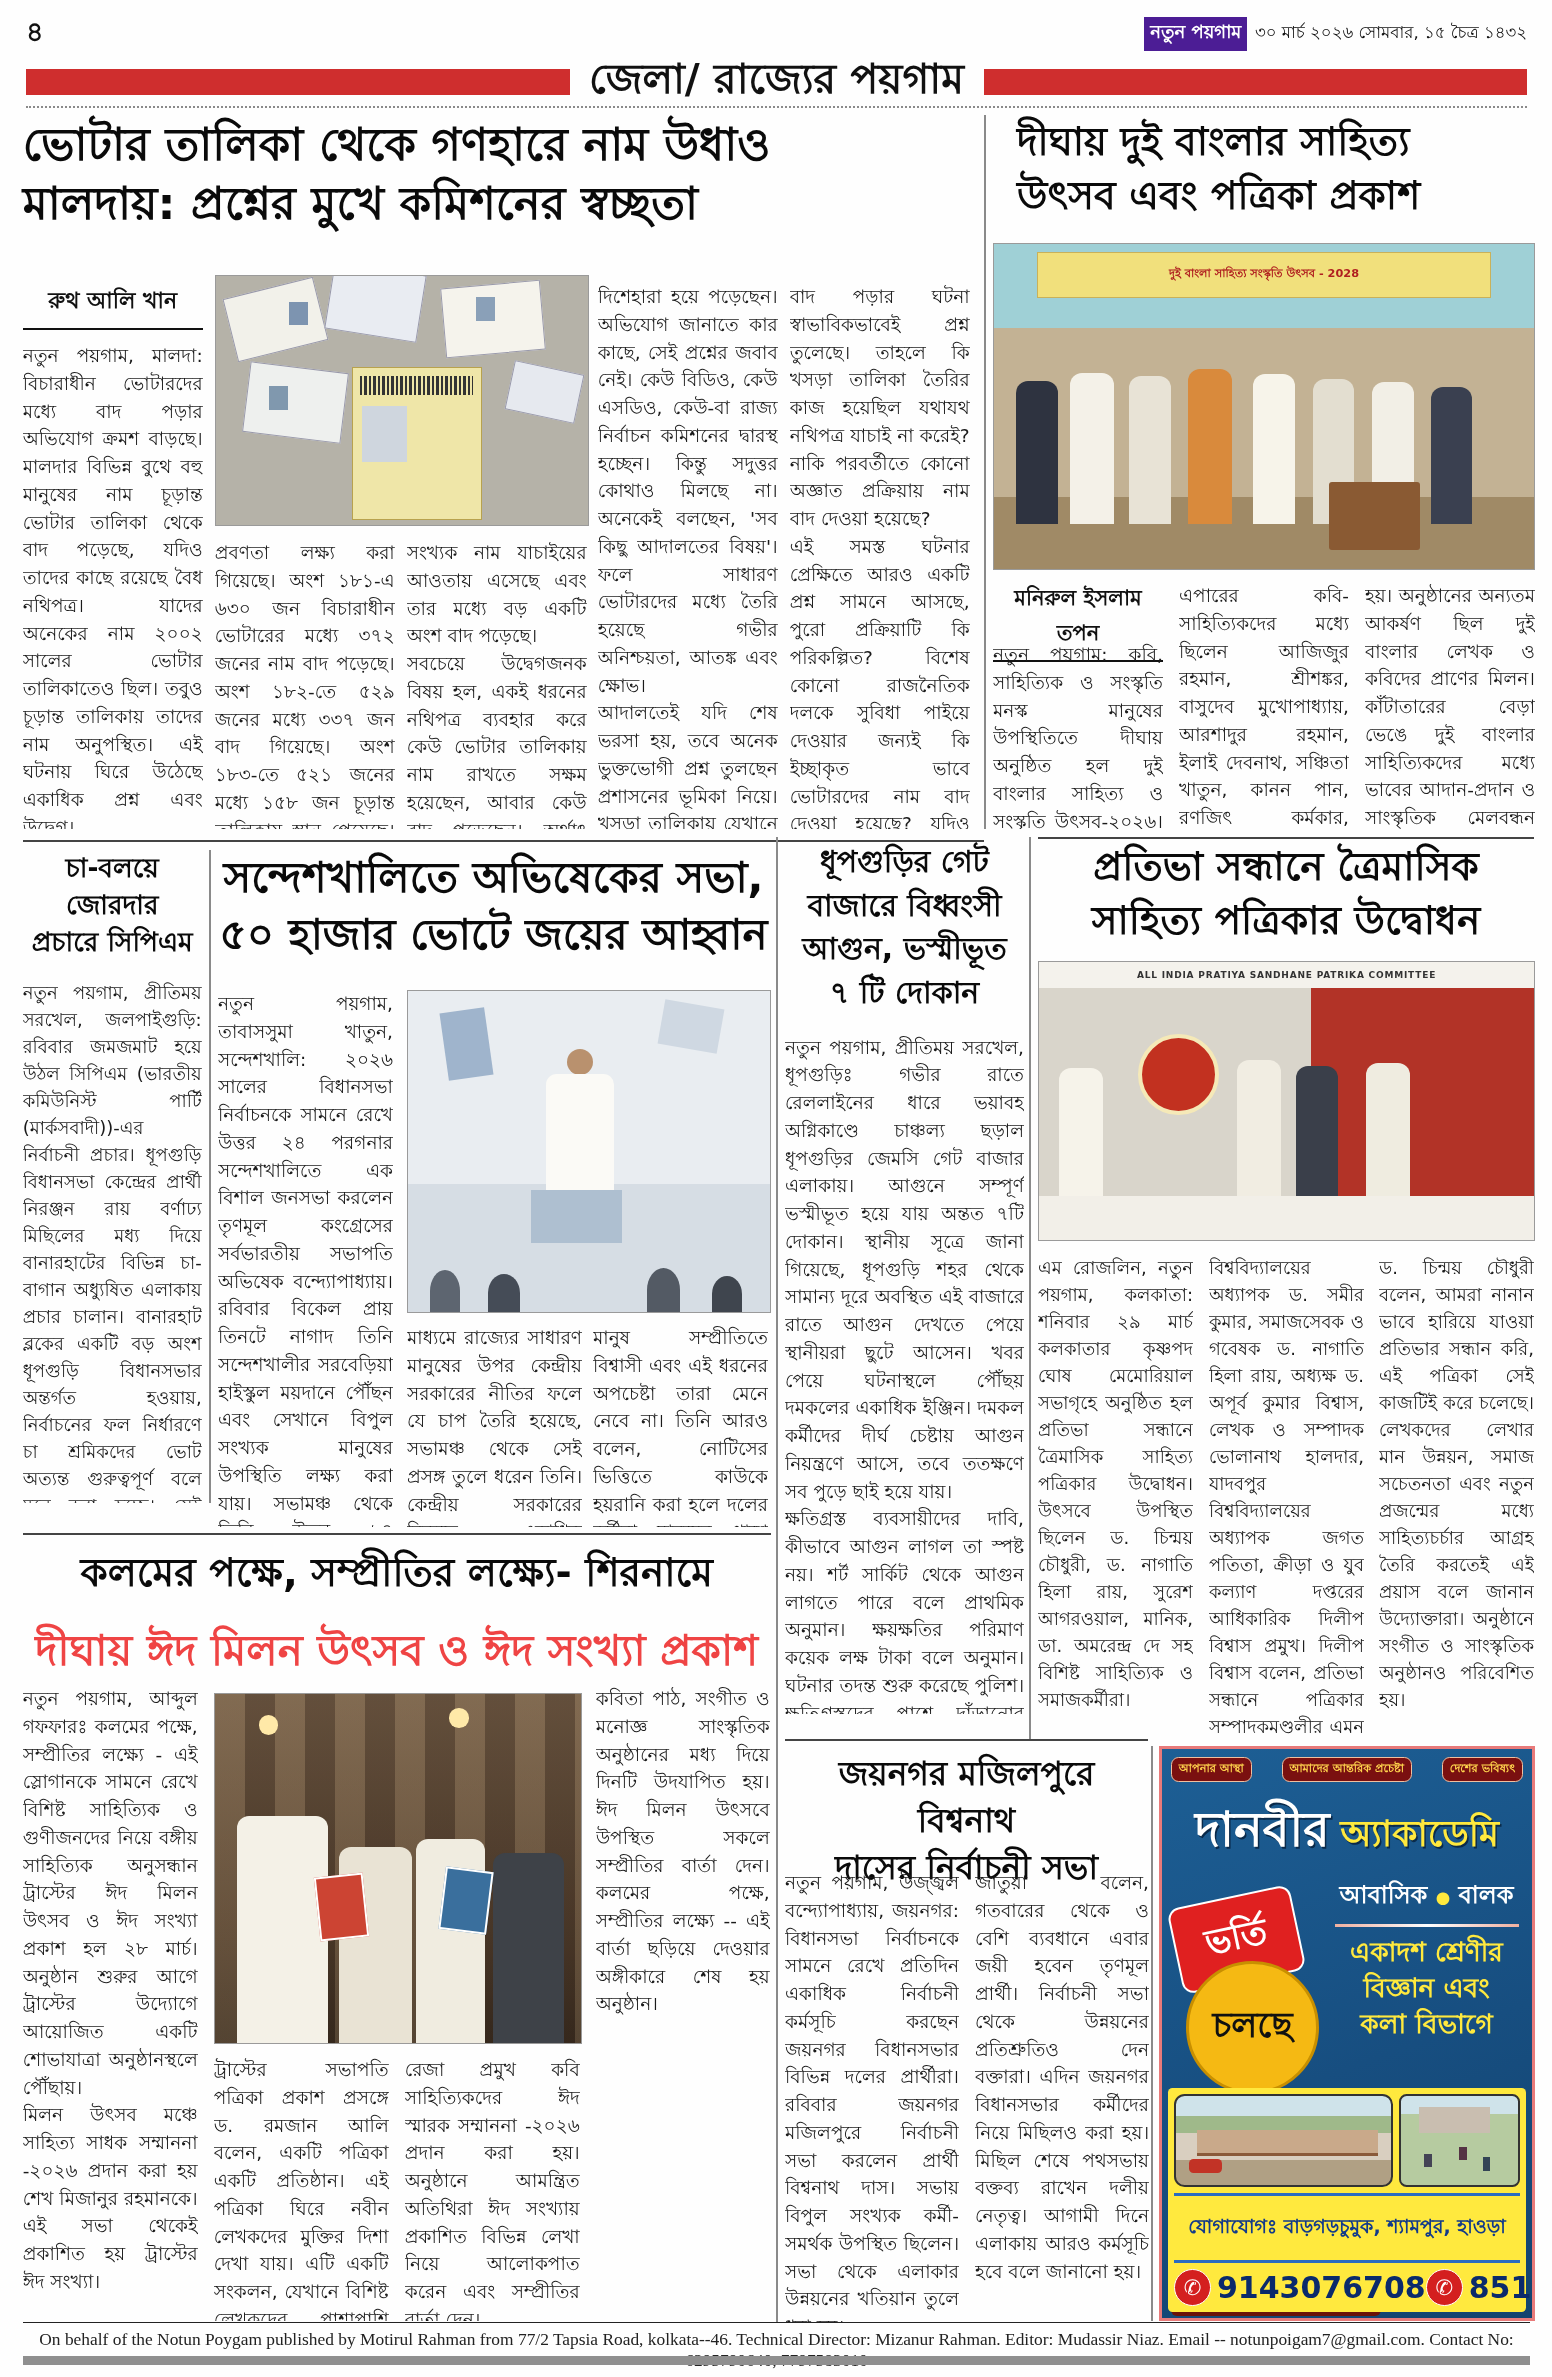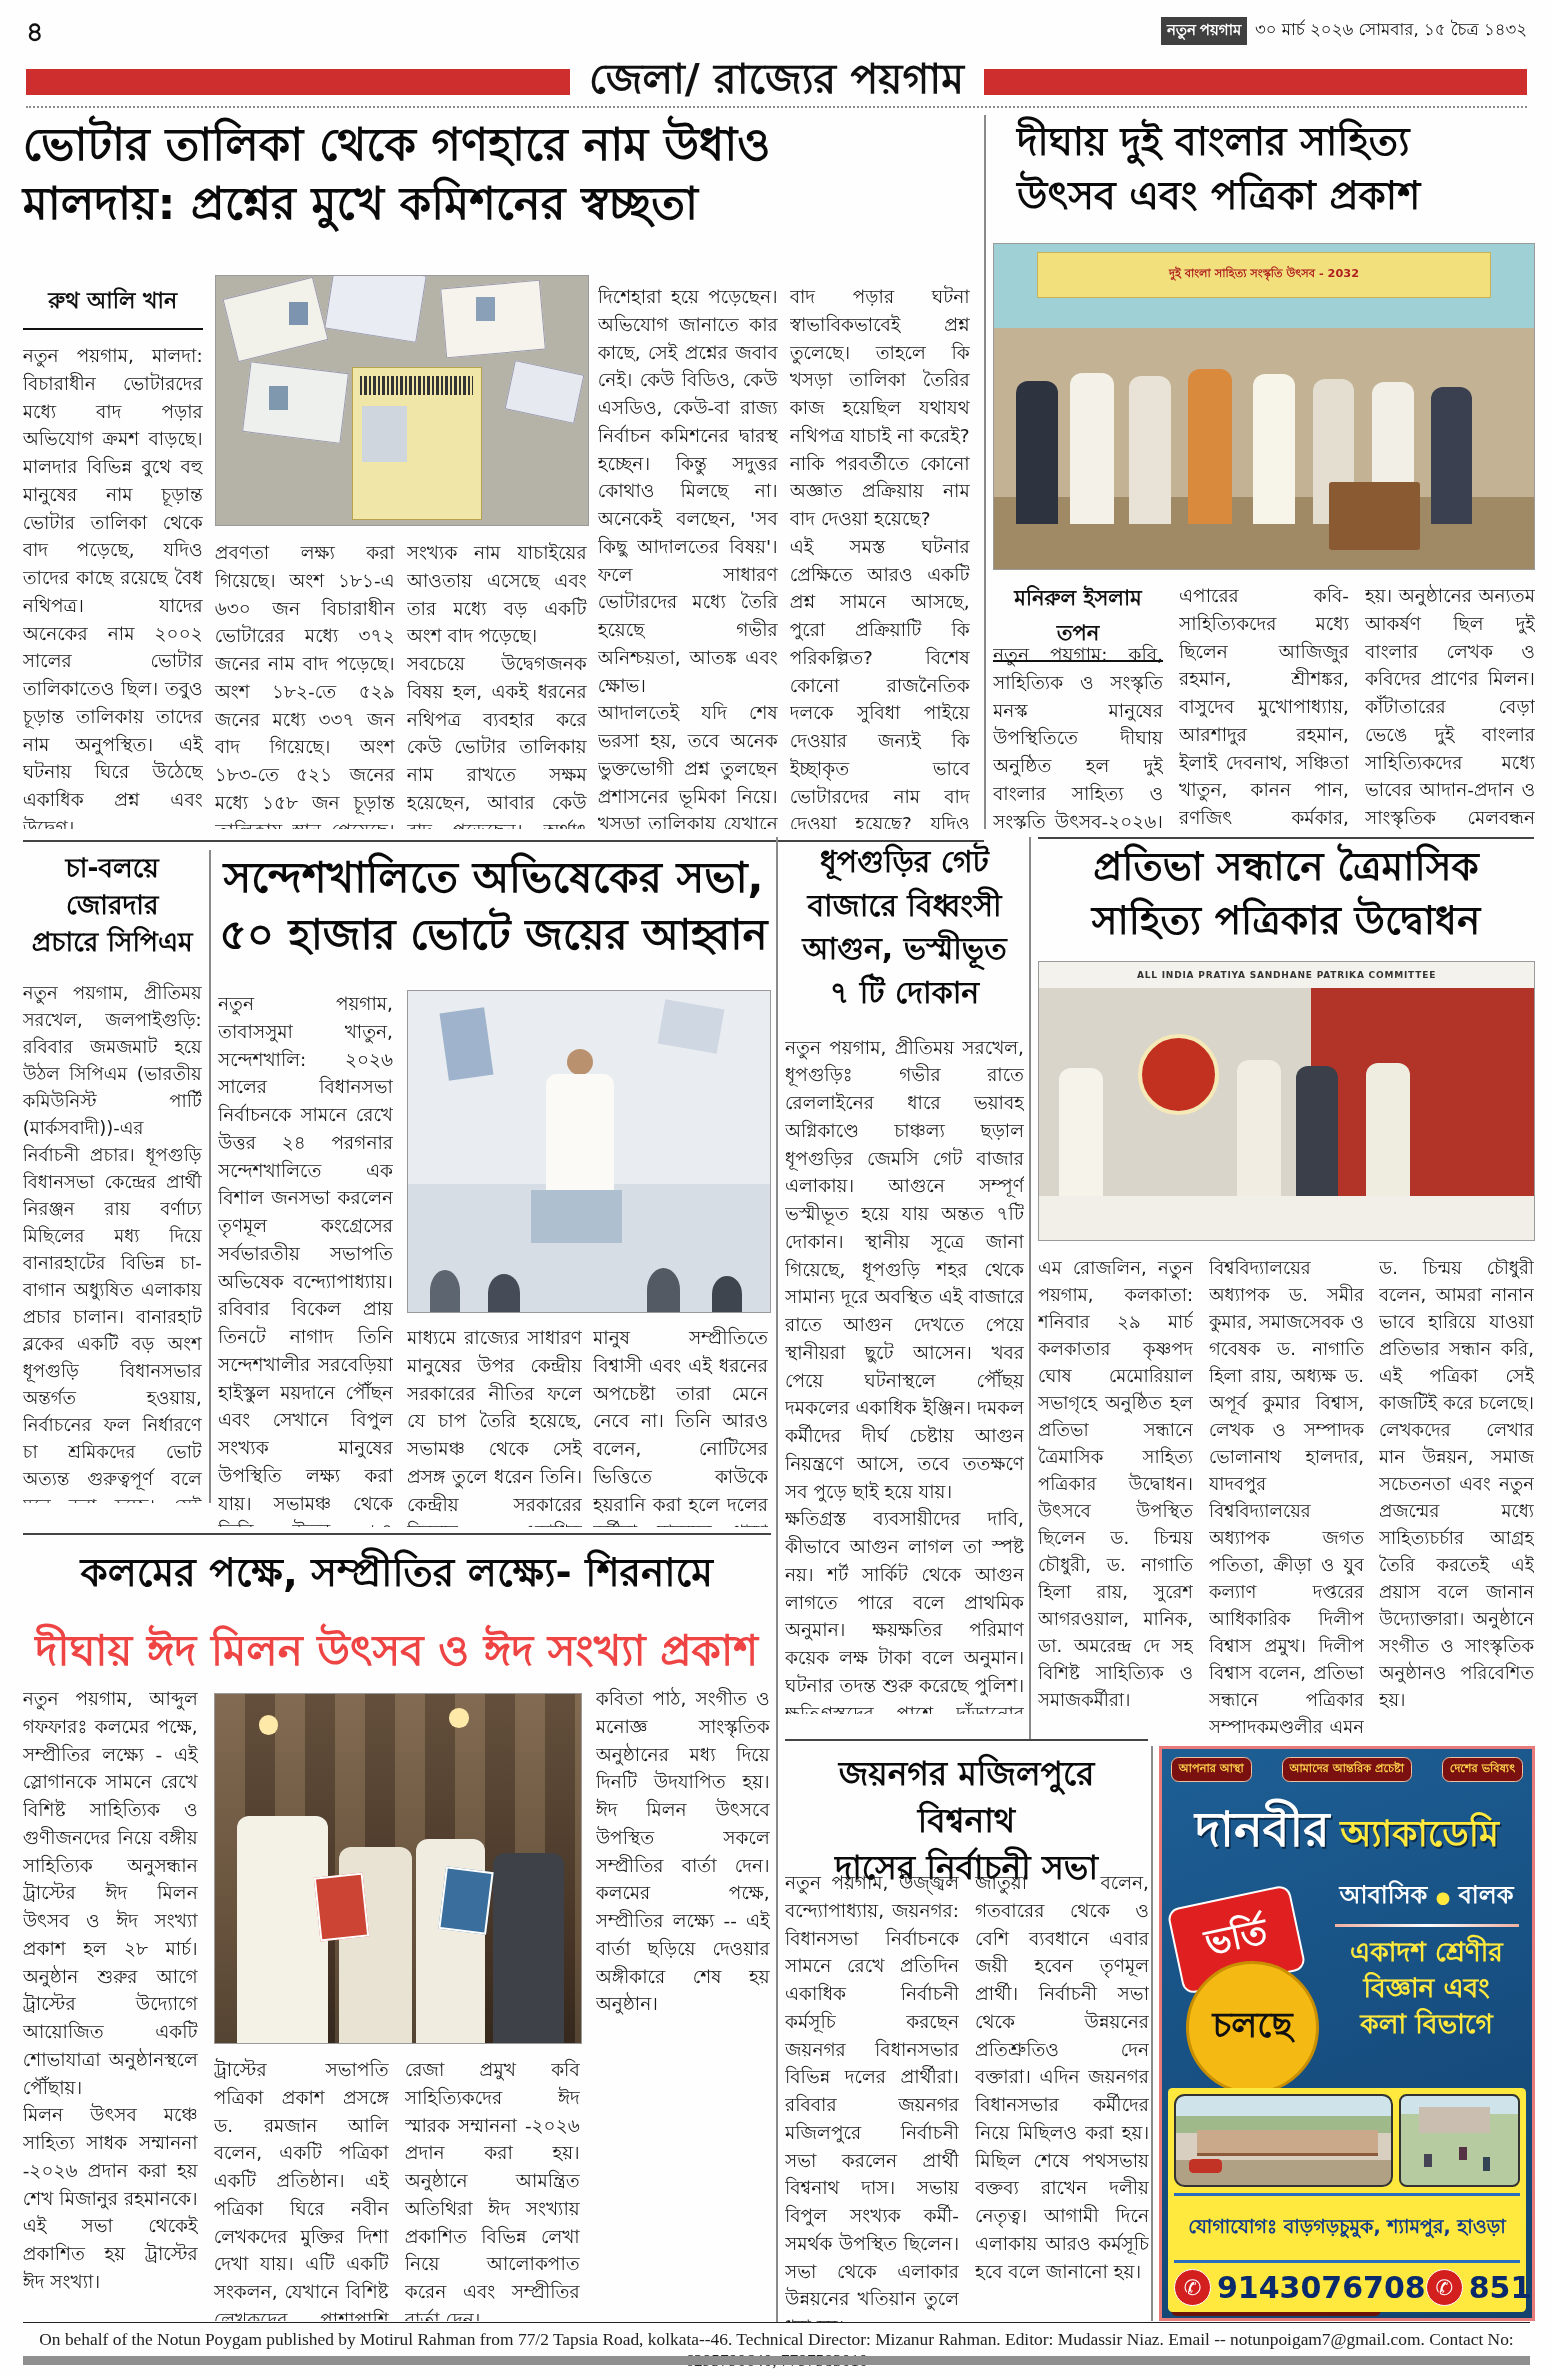--- a/index.html
+++ b/index.html
@@ -27,21 +27,21 @@
              display:flex;align-items:center;justify-content:center;border:1.5px solid #fff;}
   .footer-text{font-family:"Liberation Serif",serif;font-size:17.4px;text-align:center;color:#222;}
 </style>
 </head>
 <body>
 
 <div class="page">
 
   <div class="abs" style="left:26px;top:10.6px;font-size:27px;font-weight:bold;">৪</div>
   <div class="abs" style="right:26px;top:16.6px;font-size:16.6px;display:flex;gap:7.6px;align-items:center;">
-    <span style="background:#404040;color:#fff;padding:1.5px 6px;font-weight:bold;font-size:15px;font-family:Liberation Serif, serif;">নতুন পয়গাম</span>
+    <span style="background:#4c1d95;color:#fff;padding:1.5px 6px;font-weight:bold;font-size:18px;">নতুন পয়গাম</span>
     <span>৩০ মার্চ ২০২৬ সোমবার, ১৫ চৈত্র ১৪৩২</span>
   </div>
 
   <div class="abs" style="left:26px;right:26px;top:47px;display:flex;align-items:center;">
     <div class="redbar"></div>
     <div style="margin:0 19.6px;font-size:41px;font-weight:bold;white-space:nowrap;">জেলা/ রাজ্যের পয়গাম</div>
     <div class="redbar"></div>
   </div>
   <div class="abs" style="left:26px;right:26px;top:106px;border-top:2.3px dotted #8a8a8a;"></div>
 
@@ -80,21 +80,21 @@
 গণতান্ত্রিক ব্যবস্থায় ভোটাধিকার একটি মৌলিক অধিকার। সেই অধিকার থেকে যদি বৈধ নথিপত্রধারী নাগরিকরা বাদ পড়েন, তা গণতন্ত্রের পক্ষে অশনিসংকেত।</div>
   </div>
 
   <div class="vdiv" style="left:984px;top:115px;height:714px;"></div>
 
   <div class="abs" style="left:993px;top:115px;width:542px;height:714px;">
     <div class="headline pre" style="font-size:39px;line-height:1.38;margin-left:24px;">দীঘায় দুই বাংলার সাহিত্য
 উৎসব এবং পত্রিকা প্রকাশ</div>
     <div class="photo" style="left:0;top:128px;width:540px;height:325px;background:linear-gradient(#9fd0d6 0 26%,#c3b294 26% 78%,#a08a66 78%);">
       <div class="abs" style="left:8%;top:7.6px;right:8%;height:44px;background:#f1e07c;border:1.5px solid #c9b15a;
-                  display:flex;align-items:center;justify-content:center;font-size:11.3px;color:#b02020;font-weight:bold;text-align:center;">দুই বাংলা সাহিত্য সংস্কৃতি উৎসব - 2032</div>
+                  display:flex;align-items:center;justify-content:center;font-size:11.3px;color:#b02020;font-weight:bold;text-align:center;">দুই বাংলা সাহিত্য সংস্কৃতি উৎসব - 2028</div>
       <div class="fig" style="left:4%;bottom:14%;width:42px;height:143px;background:#2e3340;"></div>
       <div class="fig" style="left:14%;bottom:14%;width:44px;height:151px;background:#f4f1e8;"></div>
       <div class="fig" style="left:25%;bottom:14%;width:42px;height:148px;background:#e8e3d6;"></div>
       <div class="fig" style="left:36%;bottom:14%;width:44px;height:155px;background:#d98a3c;"></div>
       <div class="fig" style="left:48%;bottom:14%;width:42px;height:150px;background:#f7f4ea;"></div>
       <div class="fig" style="left:59%;bottom:14%;width:41px;height:145px;background:#e3ded0;"></div>
       <div class="fig" style="left:70%;bottom:14%;width:42px;height:142px;background:#f2efe6;"></div>
       <div class="fig" style="left:81%;bottom:14%;width:41px;height:137px;background:#3a4050;"></div>
       <div class="abs" style="left:62%;bottom:6%;width:91px;height:68px;background:#8a5a33;border-radius:3px;"></div>
     </div>

